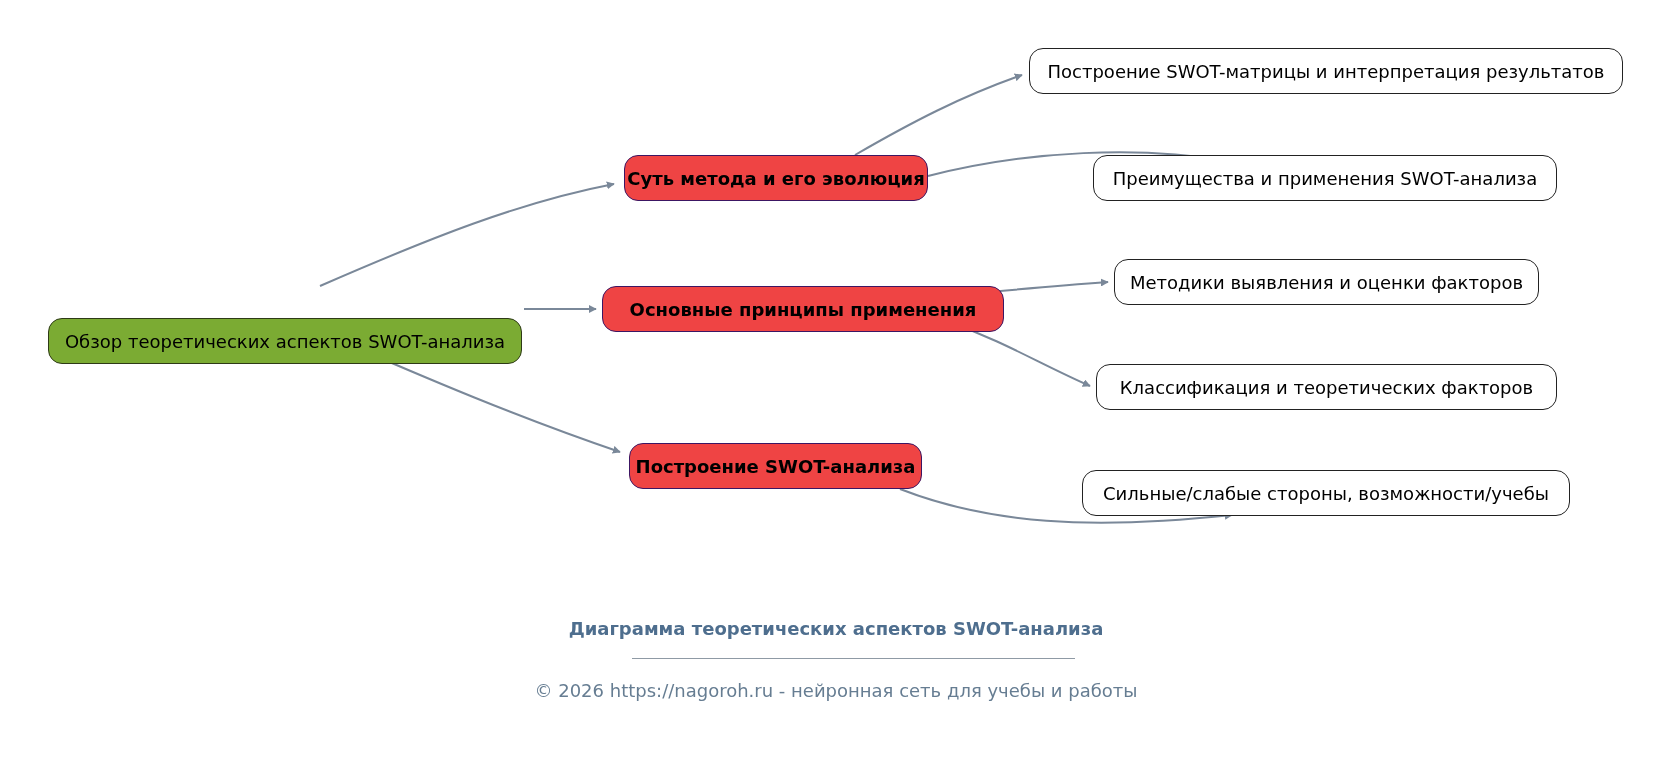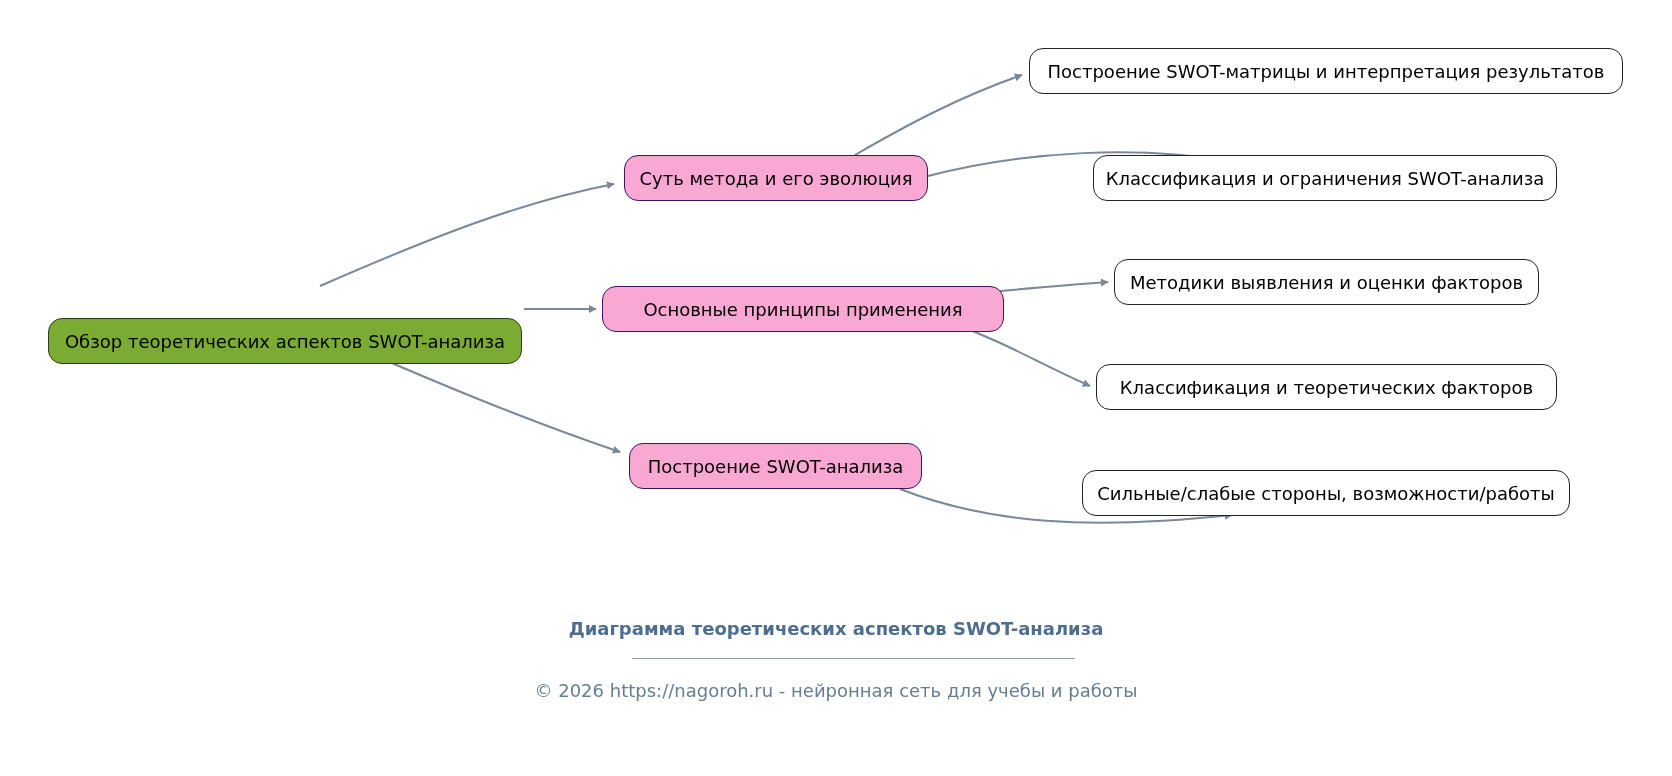--- a/index.html
+++ b/index.html
@@ -35,22 +35,23 @@
     box-sizing: border-box;
     border: 1.5px solid #2b2b2b;
     background: #ffffff;
   }
   .node.root {
     background: #7bab33;
     border-color: #2e3a17;
     margin-top: 32px;
   }
   .node.branch {
-    background: #f9a8d4;
+    background: #ef4444;
     border-color: #3c1663;
+    font-weight: bold;
   }
   .node.leaf {
     background: #ffffff;
     border-color: #222222;
   }
   .footer-title {
     position: absolute;
     left: 0;
     width: 1672px;
     top: 618px;
@@ -104,27 +105,27 @@
   <div class="node root" style="left:48px; top:286px; width:474px; height:46px;">Обзор теоретических аспектов SWOT-анализа</div>
 
   <div class="node branch" style="left:624px; top:155px; width:304px; height:46px;">Суть метода и его эволюция</div>
 
   <div class="node branch" style="left:602px; top:286px; width:402px; height:46px;">Основные принципы применения</div>
 
   <div class="node branch" style="left:629px; top:443px; width:293px; height:46px;">Построение SWOT-анализа</div>
 
   <div class="node leaf" style="left:1029px; top:48px; width:594px; height:46px;">Построение SWOT-матрицы и интерпретация результатов</div>
 
-  <div class="node leaf" style="left:1093px; top:155px; width:464px; height:46px;">Классификация и ограничения SWOT-анализа</div>
+  <div class="node leaf" style="left:1093px; top:155px; width:464px; height:46px;">Преимущества и применения SWOT-анализа</div>
 
   <div class="node leaf" style="left:1114px; top:259px; width:425px; height:46px;">Методики выявления и оценки факторов</div>
 
   <div class="node leaf" style="left:1096px; top:364px; width:461px; height:46px;">Классификация и теоретических факторов</div>
 
-  <div class="node leaf" style="left:1082px; top:470px; width:488px; height:46px;">Сильные/слабые стороны, возможности/работы</div>
+  <div class="node leaf" style="left:1082px; top:470px; width:488px; height:46px;">Сильные/слабые стороны, возможности/учебы</div>
 
   <div class="footer-title">Диаграмма теоретических аспектов SWOT-анализа</div>
 
   <div class="footer-divider"></div>
 
   <div class="footer-copyright"><span>© 2026 </span><span>https://nagoroh.ru</span><span> - нейронная сеть для учебы и работы</span></div>
 
 </div>
 
 </body></html>

